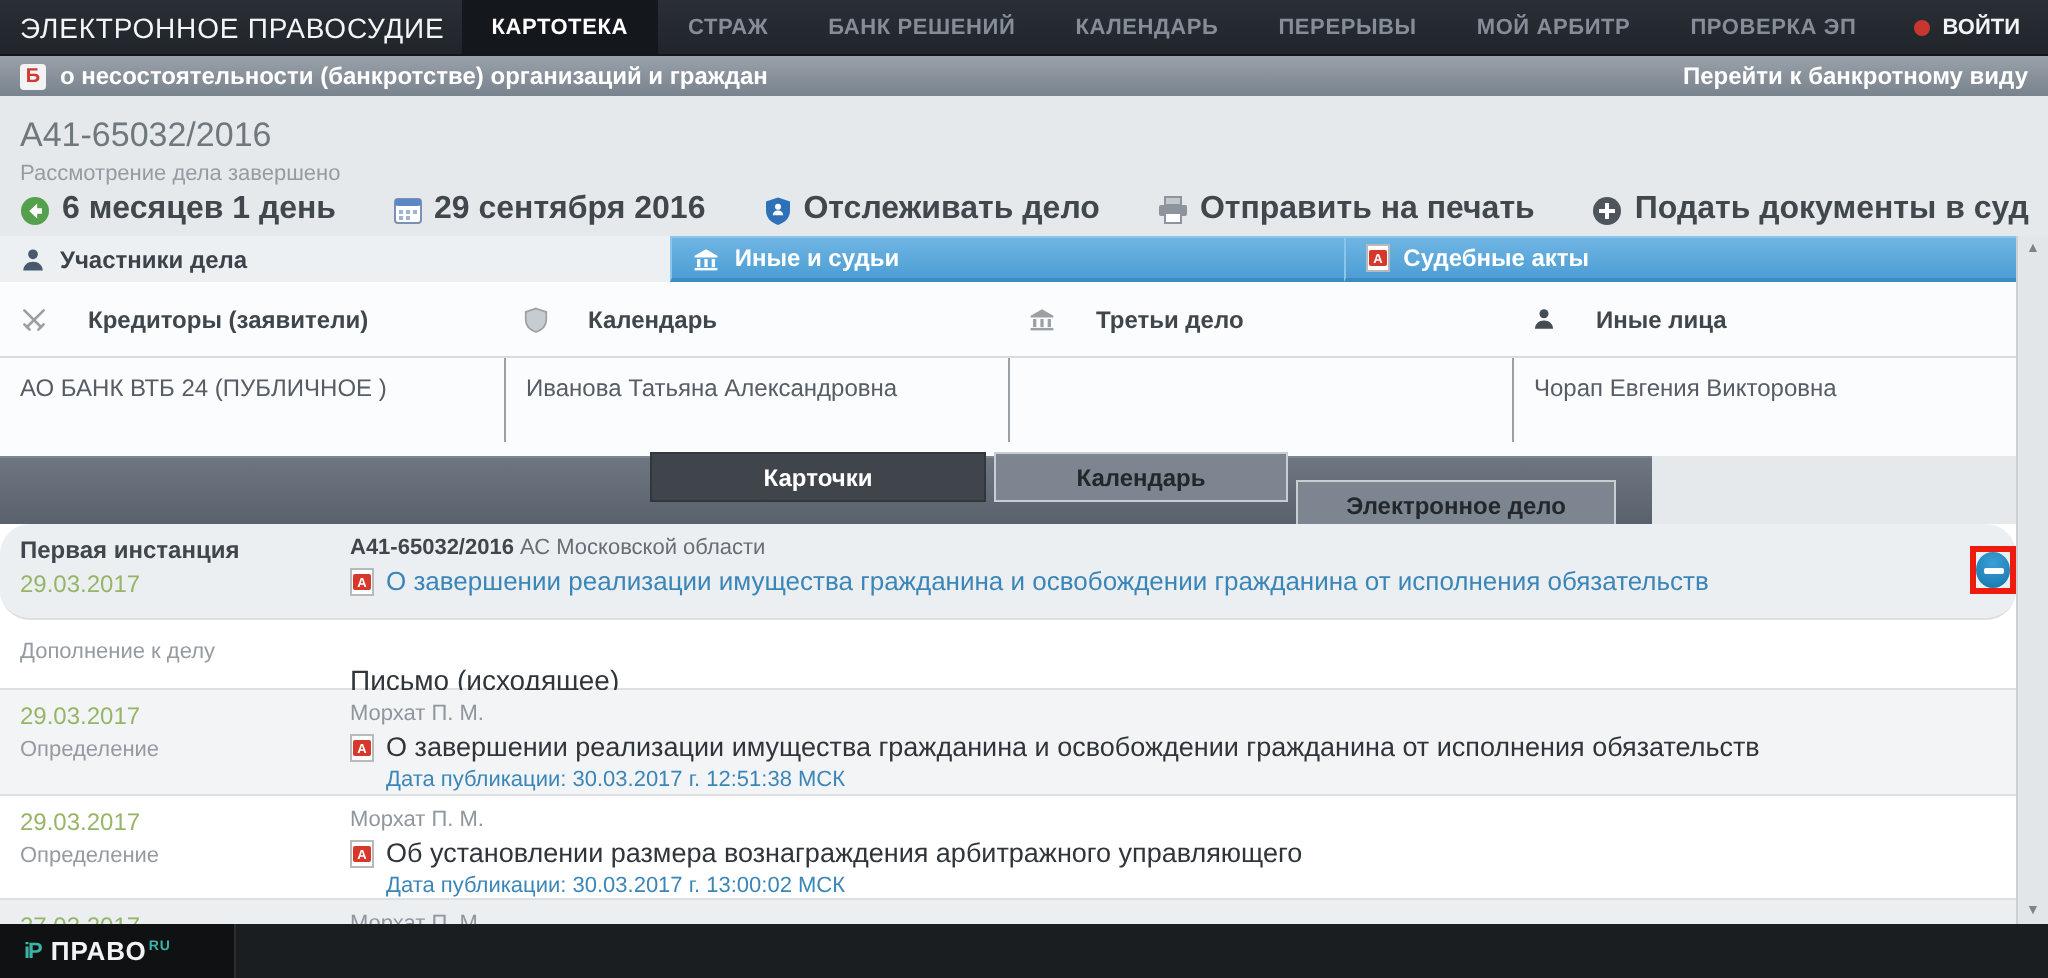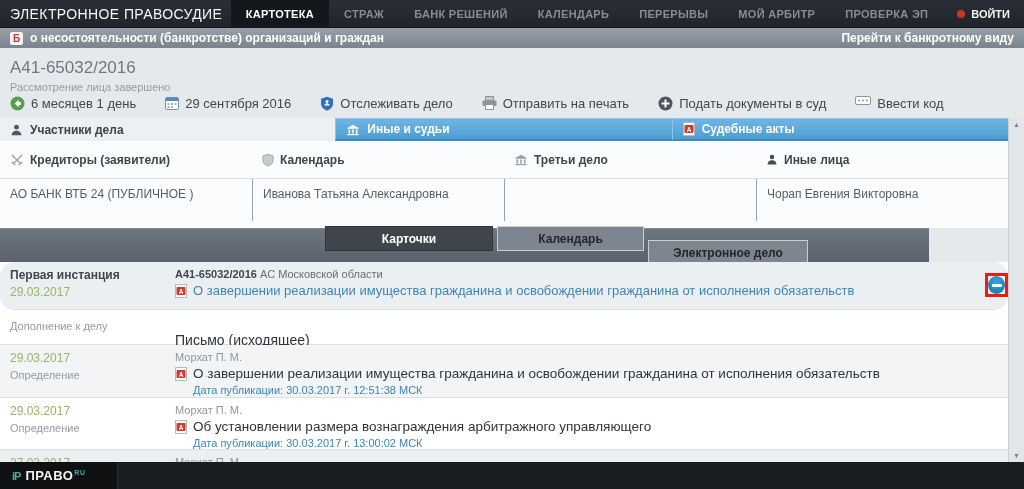--- a/index.html
+++ b/index.html
@@ -27,42 +27,42 @@
   .b-badge { width:13px; height:13px; background:#f2f3f4; border-radius:2px; color:#cf3b30;
     font-size:10px; font-weight:bold; display:flex; align-items:center; justify-content:center;
     margin-right:7px; flex-shrink:0; }
   .subheader-link { margin-left:auto; cursor:pointer; }
 
   
   .case-area { position:absolute; left:0; top:48px; width:1024px; height:70px; background:#e6e9ec; }
   .case-number { position:absolute; left:10px; top:10px; font-size:17px; color:#6f777f; }
   .case-status { position:absolute; left:10px; top:33px; font-size:11px; color:#959ba2; }
   .toolbar { position:absolute; left:10px; top:48px; display:flex; gap:29px; align-items:center; }
-  .tool-item { display:flex; align-items:flex-start; gap:6px; font-size:13px; color:#40474d; cursor:pointer; white-space:nowrap; }
+  .tool-item { display:flex; align-items:center; gap:6px; font-size:16px; color:#40474d; cursor:pointer; white-space:nowrap;font-weight:bold; }
   .icon { display:inline-flex; align-items:center; justify-content:center; flex-shrink:0; }
 
   
   .tabs { position:absolute; left:0; top:118px; width:1008px; height:23px; display:flex; }
   .tab { flex:1; display:flex; align-items:center; padding-left:10px; gap:7px;
     font-size:12px; font-weight:bold; cursor:pointer; }
   .tab.active { background:#edf0f2; color:#3c434a; }
   .tab.blue { background:linear-gradient(#6fb5e2,#4d9ed5); color:#fff;
     border-left:1px solid #8ac6ec; border-bottom:2px solid #3d8cc0; border-top:1px solid #8ac6ec; }
 
   
   .participants { position:absolute; left:0; top:141px; width:1008px; height:87px; background:#fbfcfd; }
   .p-headers { display:flex; height:38px; border-bottom:1px solid #d9dcdf; }
-  .p-header { width:252px; display:flex; align-items:center; gap:6px; padding-left:10px;
+  .p-header { width:252px; display:flex; align-items:center; gap:20px; padding-left:10px;
     font-size:12px; font-weight:bold; color:#3f464c; }
   .p-values { display:flex; height:42px; }
   .p-value { width:252px; padding:8px 10px 0 10px; font-size:12px; color:#565d64; }
   .p-value + .p-value { border-left:1px solid #9aa0a7; }
 
   
-  .subtabbar { position:absolute; left:0; top:228px; width:929px; height:34px;
+  .subtabbar { position:absolute; left:0; top:228px; width:826px; height:34px;
     background:linear-gradient(#6d7681,#58616c); border-top:1px solid #7d868f;
     display:flex; align-items:center; }
   .subtab-group { display:flex; gap:4px; margin-left:325px; }
   .subtab { height:25px; line-height:25px; text-align:center; font-size:12px; font-weight:bold; cursor:pointer; }
   .subtab.active { width:168px; background:#3f454b; color:#fff; border:1px solid #32373c; }
   .subtab.idle { background:#7d8690; color:#22272c; border:1px solid #c9ced3; }
   .subtab.w1 { width:147px; } .subtab.w2 { width:160px;margin-top:14px; }
 
   
   .rows { position:absolute; left:0; top:262px; width:1008px; height:200px; background:#fff; overflow:hidden; }
@@ -130,21 +130,21 @@
   </div>
 
   <div class="subheader">
     <span class="b-badge">Б</span>
     <span>о несостоятельности (банкротстве) организаций и граждан</span>
     <span class="subheader-link">Перейти к банкротному виду</span>
   </div>
 
   <div class="case-area">
     <div class="case-number">А41-65032/2016</div>
-    <div class="case-status">Рассмотрение лица завершено</div>
+    <div class="case-status">Рассмотрение дела завершено</div>
     <div class="toolbar">
       <div class="tool-item">
         <span class="icon">
           <svg width="15" height="15" viewBox="0 0 15 15">
               <circle cx="7.5" cy="7.5" r="7" fill="#55a04c"></circle>
               <path d="M8.6 3.8 4.6 7.5l4 3.7V8.9h2.4V6.1H8.6z" fill="#fff"></path>
             </svg>
         </span>
         <span>6 месяцев 1 день</span>
       </div>

